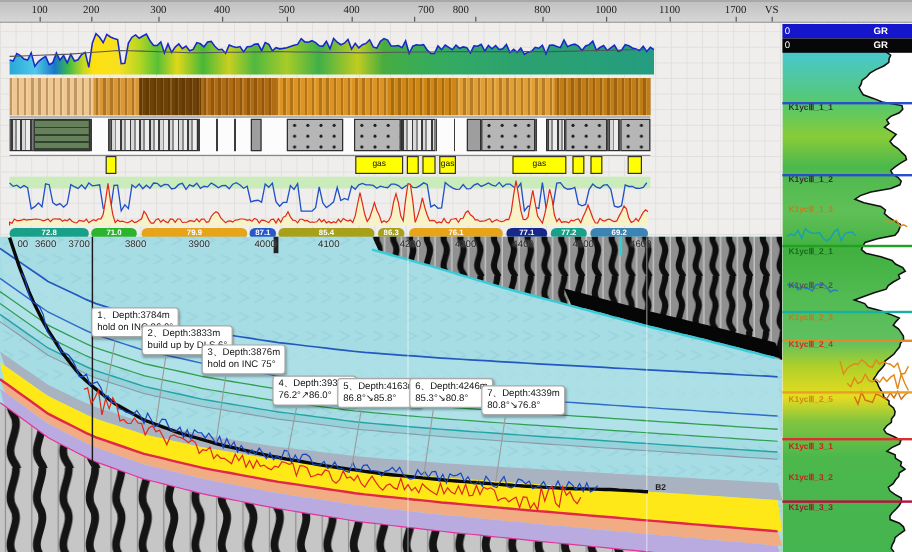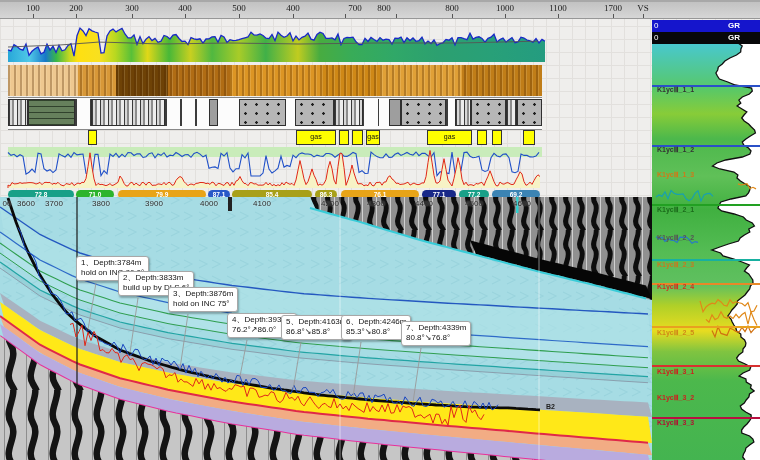--- a/index.html
+++ b/index.html
@@ -222,21 +222,21 @@
         <path d="M18,227.6L21,232.9L24,245.3L27,251.8L30,253.3L33,255.7L36,262.0L39,275.8L42,280.0L45,284.2L48,284.5L51,293.3L54,294.2L57,295.7L60,299.5L63,305.4L66,313.8L69,313.8L72,311.9L75,320.7L78,319.3L81,318.3L84,323.0L87,331.4L90,329.9L93,335.6L96,335.3L99,340.6L102,341.4L105,343.5L108,344.3L111,345.6L114,342.0L117,346.4L120,352.9L123,344.3L126,349.8L129,355.6L132,354.0L135,349.2L138,349.7L141,356.5L144,359.5L147,359.3L150,355.9L153,364.5L156,358.1L159,365.7L162,358.1L165,360.5L168,360.7L171,365.1L174,361.0L177,365.1L180,369.5L183,363.6L186,373.1L189,365.4L192,372.3L195,368.3L198,376.7L201,371.3L204,375.5L207,378.0L210,375.0L213,378.7L216,373.5L219,377.6L222,382.2L225,377.3L228,383.1L231,379.9L234,383.1L237,375.4L240,376.0L243,385.6L246,379.2L249,384.8L252,378.8L255,378.5L258,380.6L261,387.1L264,387.5L267,387.4L270,384.5L273,390.2L276,389.3L279,384.9L282,390.8L285,390.5L288,392.7L291,393.5L294,385.3L297,392.2L300,392.6L303,387.8L306,387.5L309,392.3L312,392.3L315,392.8L318,396.6L321,392.8L324,392.0L327,389.5L330,393.2L333,389.4L336,395.4L339,398.0L342,399.3L345,398.5L348,391.5L351,395.8L354,393.0L357,397.7L360,393.1L363,392.9L366,400.8L369,395.3L372,402.6L375,394.9L378,396.6L381,395.9L384,394.2L387,401.1L390,397.3L393,402.9L396,403.2L399,400.9L402,405.2L405,396.8L408,400.9L411,405.2L414,406.3L417,401.4L420,397.2L423,405.7L426,406.5L429,405.1L432,399.2L435,400.3L438,403.2L441,400.9L444,407.2L447,405.8L450,405.1L453,401.4L456,406.9L459,405.9L462,406.8L465,400.8L468,407.6L471,407.8L474,401.5L477,404.0L480,408.2L483,403.0L486,409.5L489,402.4L492,409.9L495,408.3L498,404.7" fill="none" stroke="#1846c0" stroke-width="1"></path>
         <path d="M70,324.5L73,323.2L76,337.0L79,331.6L82,325.1L85,345.7L88,332.3L91,340.5L94,331.4L97,337.2L100,350.7L103,349.6L106,352.7L109,352.9L112,348.3L115,352.5L118,353.0L121,362.5L124,356.8L127,354.8L130,359.7L133,358.5L136,364.1L139,370.6L142,363.5L145,362.5L148,364.2L151,364.7L154,366.4L157,368.8L160,366.6L163,369.0L166,377.8L169,374.8L172,375.5L175,372.6L178,382.2L181,378.9L184,381.9L187,381.9L190,384.1L193,386.4L196,378.5L199,383.9L202,379.5L205,389.3L208,383.8L211,390.2L214,383.5L217,388.6L220,387.6L223,389.9L226,391.4L229,388.4L232,389.4L235,384.7L238,385.6L241,387.0L244,386.0L247,396.5L250,388.0L253,388.3L256,390.0L259,397.3L262,396.5L265,395.1L268,395.8L271,391.7L274,392.7L277,400.4L280,402.6L283,399.8L286,392.3L289,398.4L292,397.5L295,400.4L298,396.2L301,402.9L304,405.9L307,401.0L310,396.8L313,401.6L316,405.7L319,408.5L322,404.6L325,403.3L328,406.4L331,407.6L334,398.6L337,408.0L340,403.9L343,408.9L346,406.1L349,410.6L352,403.2L355,406.0L358,408.5L361,410.4L364,412.4L367,402.7L370,411.6L373,406.5L376,410.1L379,411.7L382,405.0L385,411.8L388,403.6L391,413.2L394,412.7L397,404.6L400,412.1L403,406.0L406,407.5L409,406.5L412,408.6L415,417.4L418,415.5L421,414.9L424,418.2L427,416.1L430,414.3L433,423.0L436,414.0L439,414.4L442,423.7L445,419.2L448,425.1L451,406.4L454,417.6L457,408.4L460,405.0L463,419.3L466,422.4L469,405.6L472,412.7L475,409.9L478,416.5L481,419.7L484,414.4" fill="none" stroke="#e02818" stroke-width="1"></path>
         <line x1="96" y1="283" x2="88" y2="329.55555555555554" stroke="#9a9a9a" stroke-width="0.9"></line>
         <line x1="138" y1="298" x2="130" y2="352.6666666666667" stroke="#9a9a9a" stroke-width="0.9"></line>
         <line x1="188" y1="314" x2="180" y2="368.57142857142856" stroke="#9a9a9a" stroke-width="0.9"></line>
         <line x1="247" y1="340" x2="239" y2="381.4888888888889" stroke="#9a9a9a" stroke-width="0.9"></line>
         <line x1="301" y1="342" x2="293" y2="390.22" stroke="#9a9a9a" stroke-width="0.9"></line>
         <line x1="361" y1="342" x2="353" y2="397.3" stroke="#9a9a9a" stroke-width="0.9"></line>
         <line x1="421" y1="348" x2="413" y2="402.44" stroke="#9a9a9a" stroke-width="0.9"></line>
       </svg>
-    <div id="depthTicks" style="position:absolute;left:4px;top:0;width:592px;height:14px;text-align:right;">
+    <div id="depthTicks" style="position:absolute;left:16px;top:0;width:592px;height:14px;text-align:right;">
         <span class="dlabel" style="left: 3px;">00</span>
         <span class="dlabel" style="left: 22px;">3600</span>
         <span class="dlabel" style="left: 50px;">3700</span>
         <span class="dlabel" style="left: 97px;">3800</span>
         <span class="dlabel" style="left: 150px;">3900</span>
         <span class="dlabel" style="left: 205px;">4000</span>
         <span class="dlabel" style="left: 258px;">4100</span>
         <span class="dlabel" style="left: 310px; margin-left: 16px;">4200</span>
         <span class="dlabel" style="left: 372px;">4300</span>
         <span class="dlabel" style="left: 420px;">4400</span>

